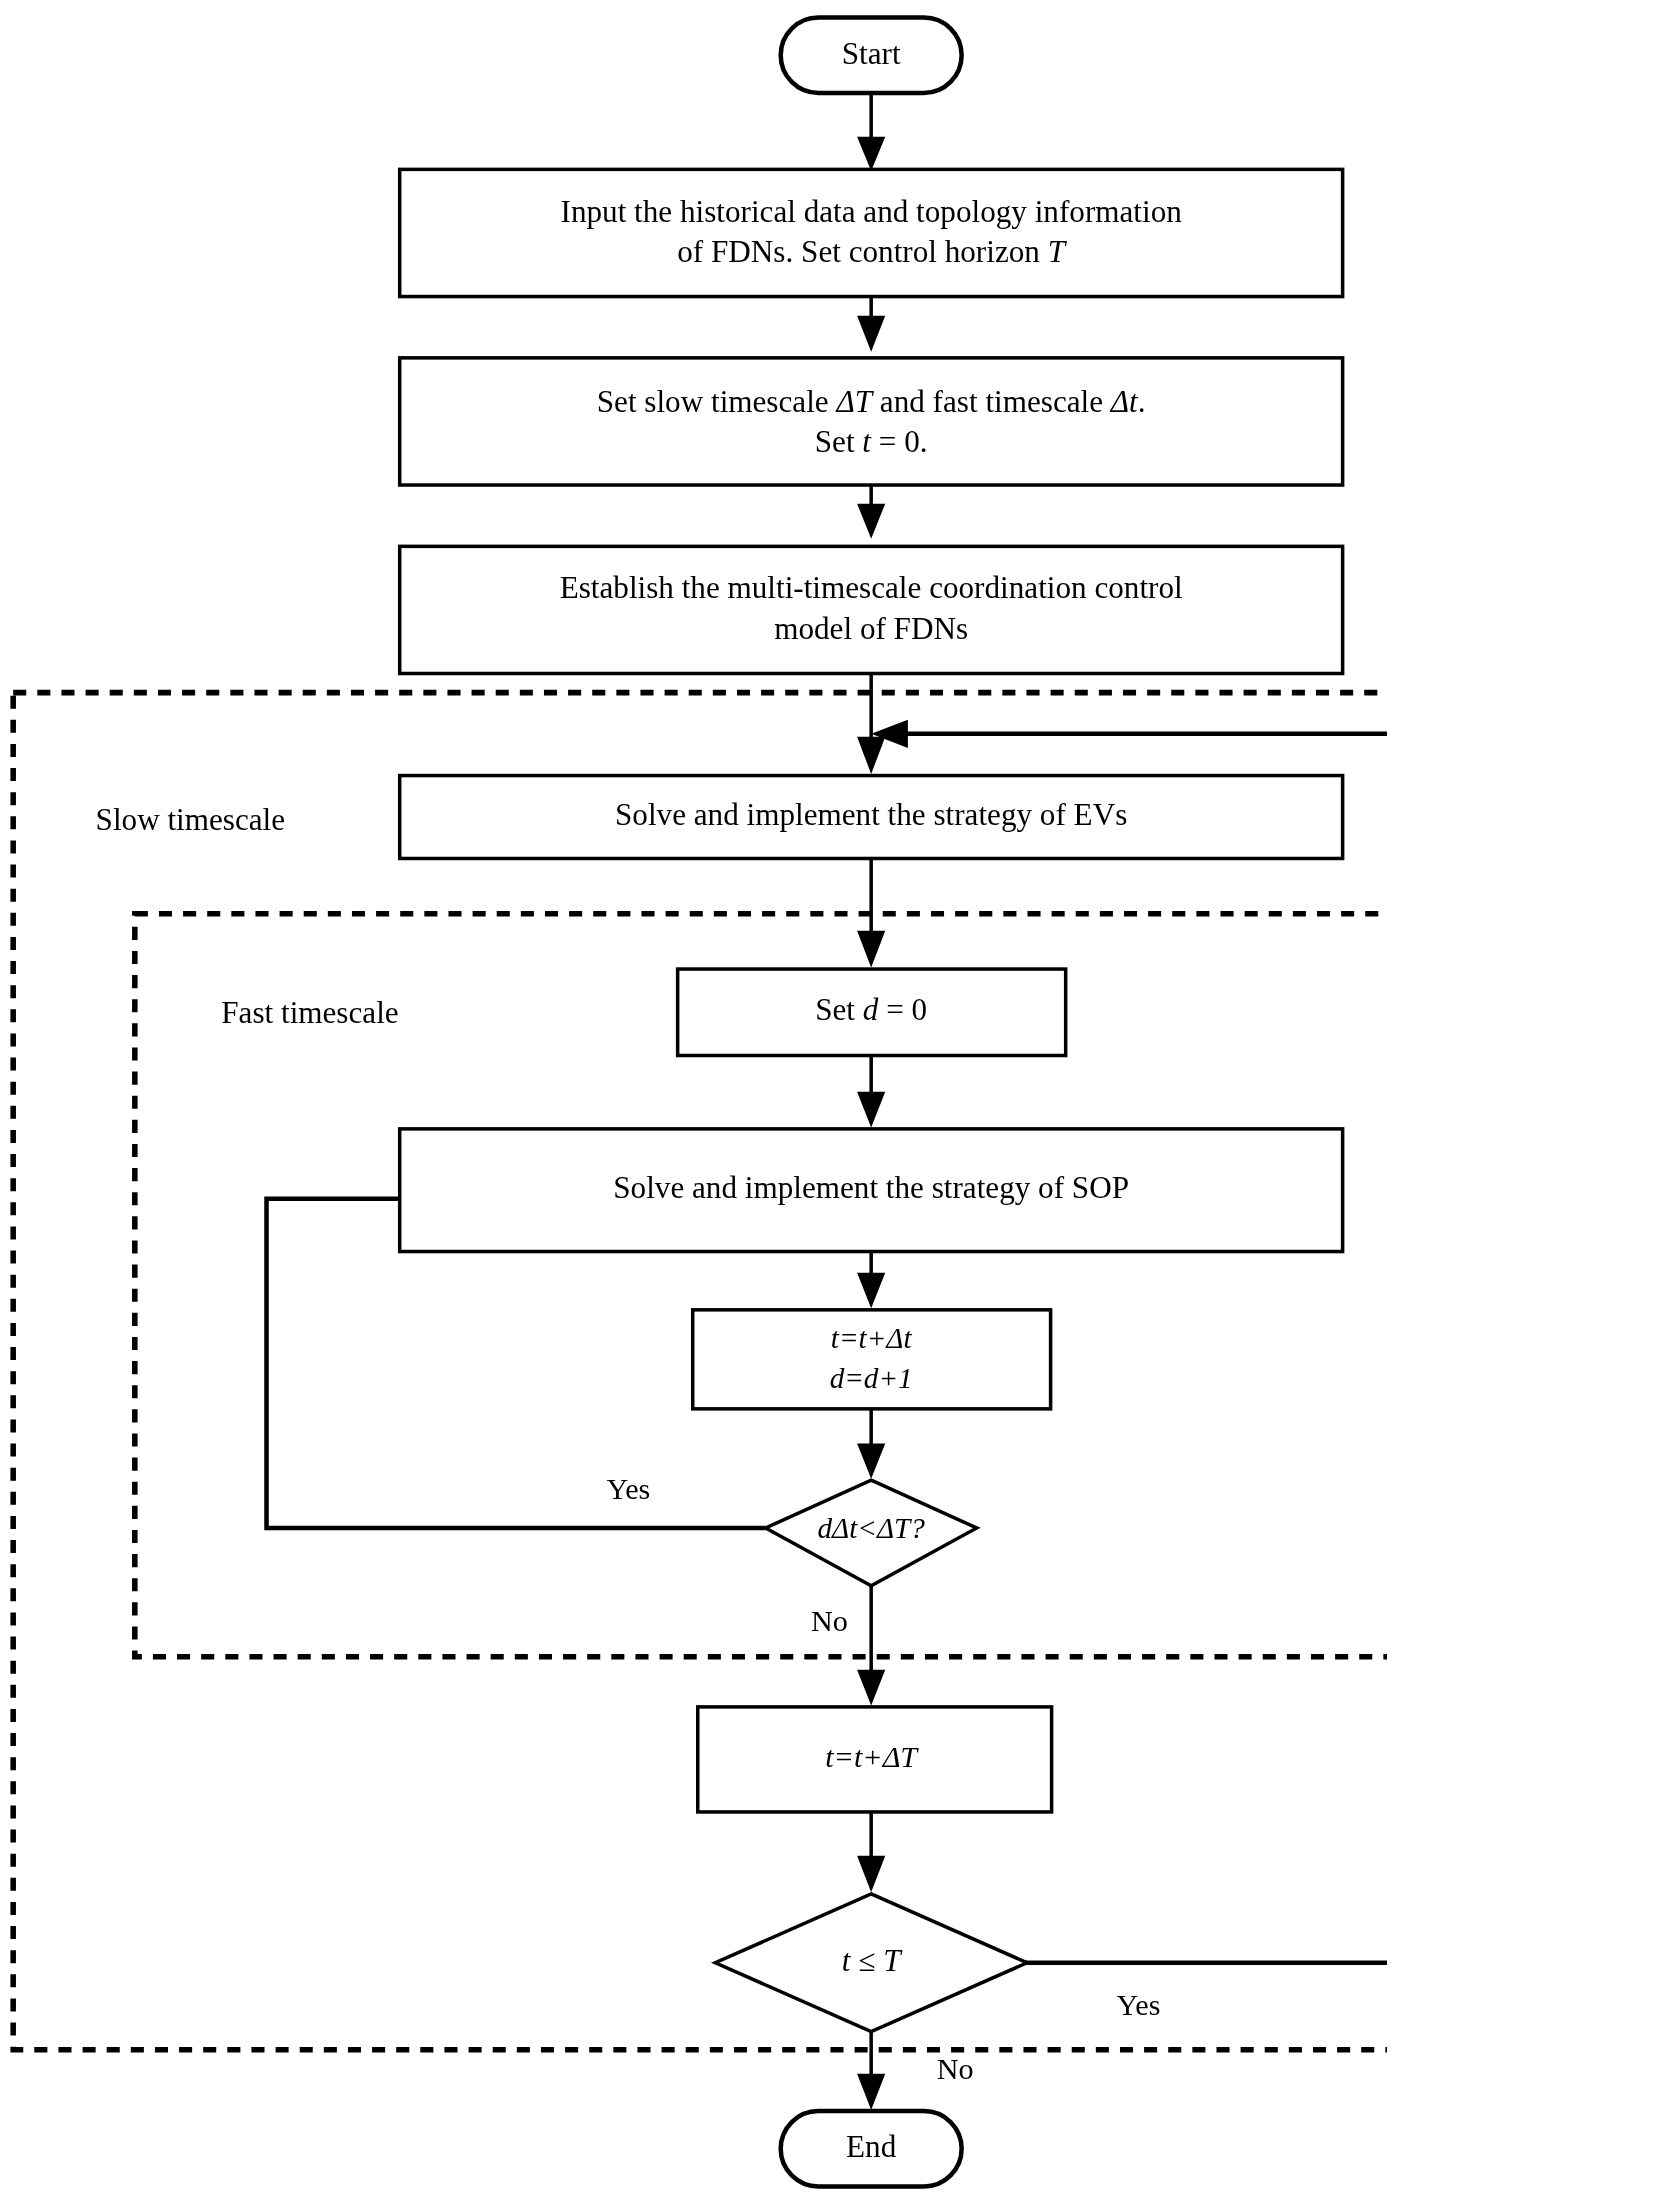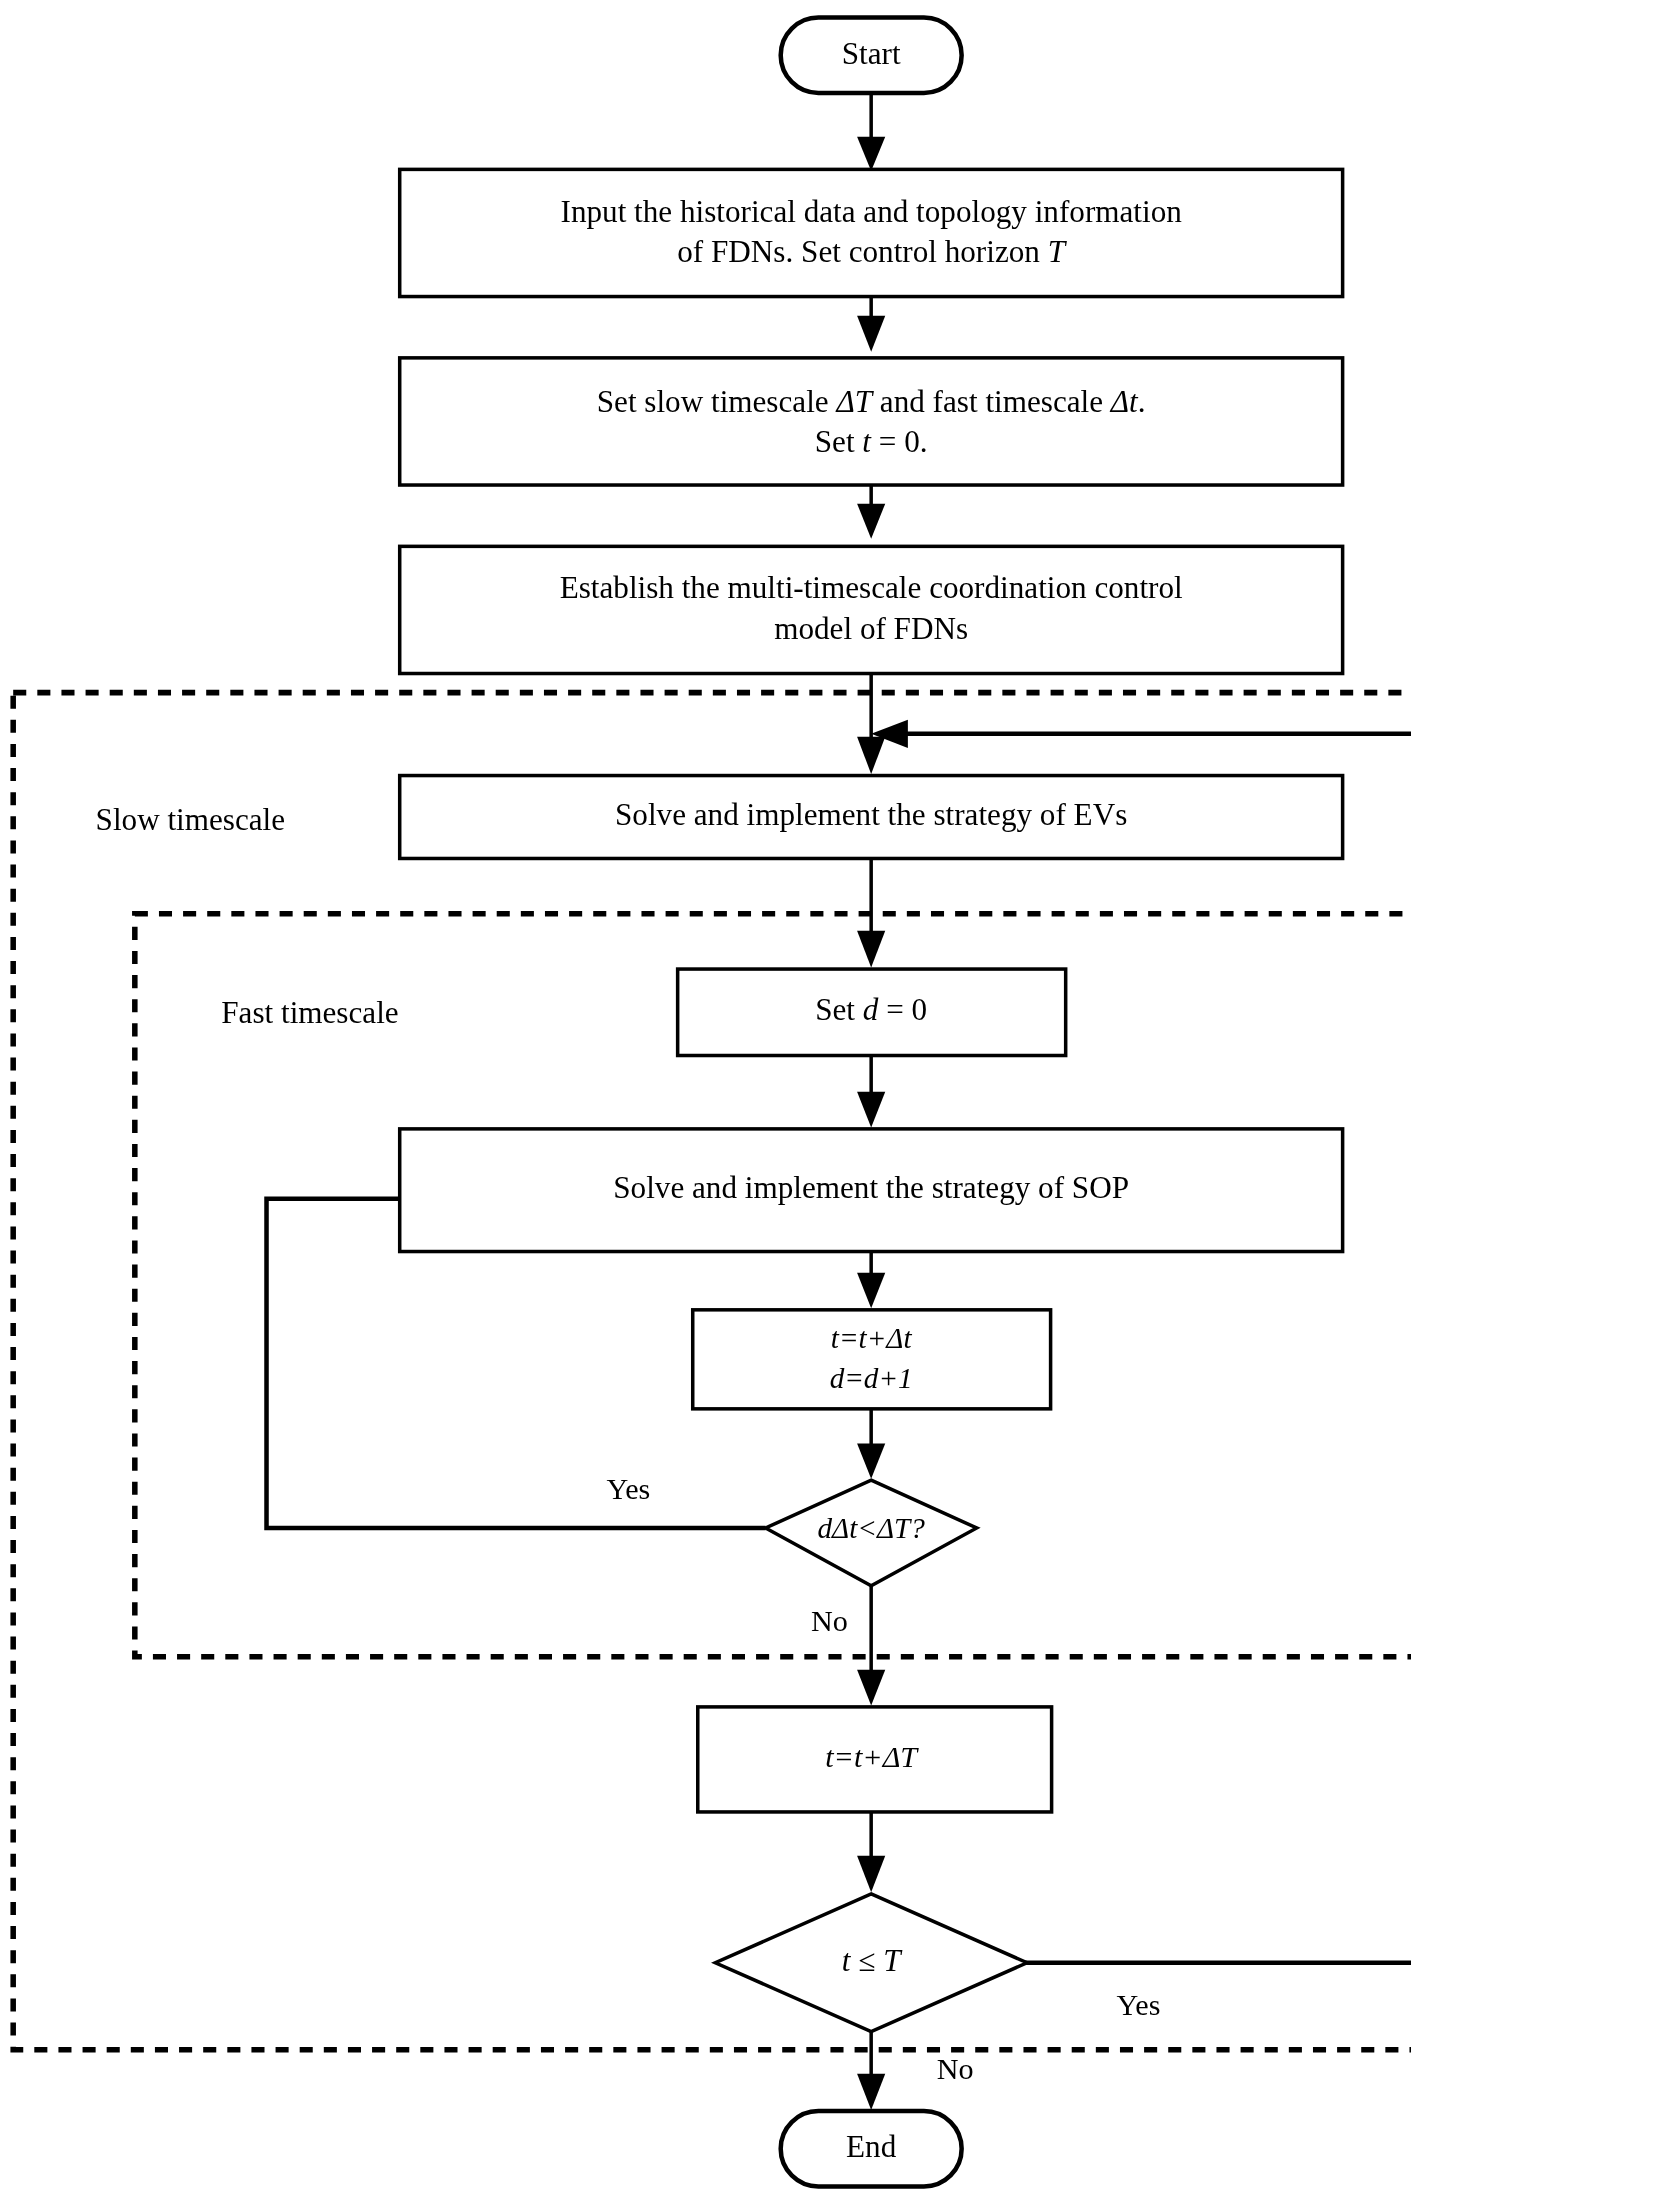--- a/index.html
+++ b/index.html
@@ -7,21 +7,20 @@
     padding: 0;
     background: #ffffff;
   }
   #page {
     position: relative;
     width: 1387px;
     height: 2205px;
     background: #ffffff;
     overflow: hidden;
     font-family: "Liberation Serif", "DejaVu Serif", serif;
-    padding-left: 24px;
   }
   svg.flow {
     position: absolute;
     top: 0;
     left: 0;
     width: 1679px;
     height: 2205px;
   }
   .node-shape {
     fill: #ffffff;

